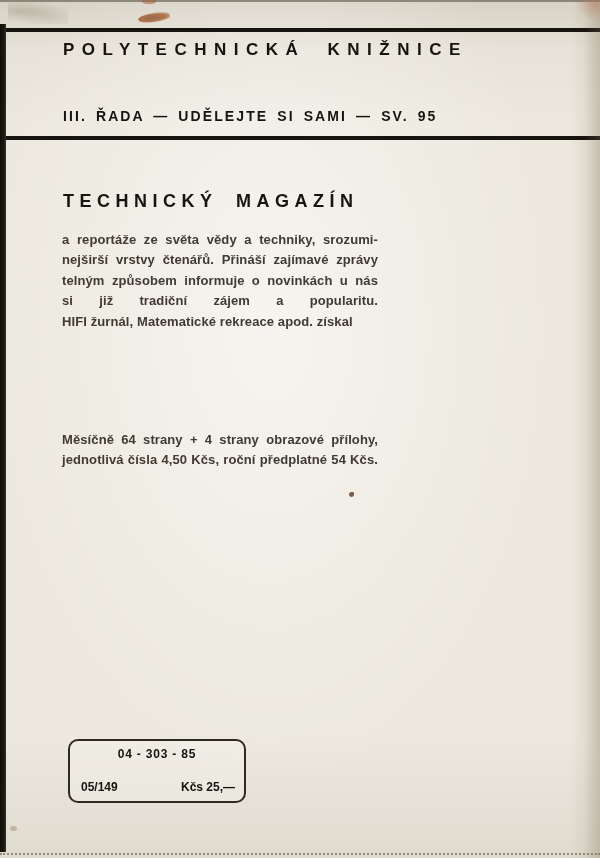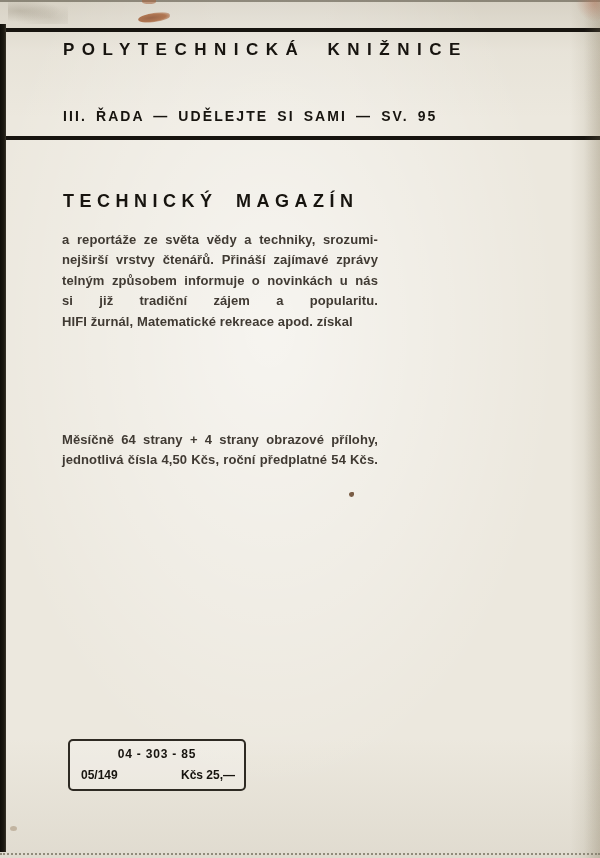--- a/index.html
+++ b/index.html
@@ -69,22 +69,22 @@
   .para1 { top: 230px; }
   .para2 { top: 389px; margin-top: 41px; }
   .tline {
     white-space: nowrap;
     text-align: justify;
     text-align-last: justify;
   }
   .para[data-last-short="true"] .tline:last-child { text-align-last: left; }
   
   .imprint-box {
-    position: absolute; left: 68px; top: 739px; width: 178px; height: 52px;
-    border: 2px solid #2e2a23; border-radius: 5px;
+    position: absolute; left: 68px; top: 739px; width: 178px; height: 64px;
+    border: 2px solid #2e2a23; border-radius: 10px;
     background: rgba(255,255,255,0.22);
     box-sizing: border-box;
     color: var(--ink, #17140f);
   }
   .imprint-code {
     margin-top: 6px; text-align: center;
     font-size: 12px; font-weight: bold; letter-spacing: 0.8px;
   }
   .imprint-row {
     position: absolute; left: 11px; right: 9px; bottom: 7px;

